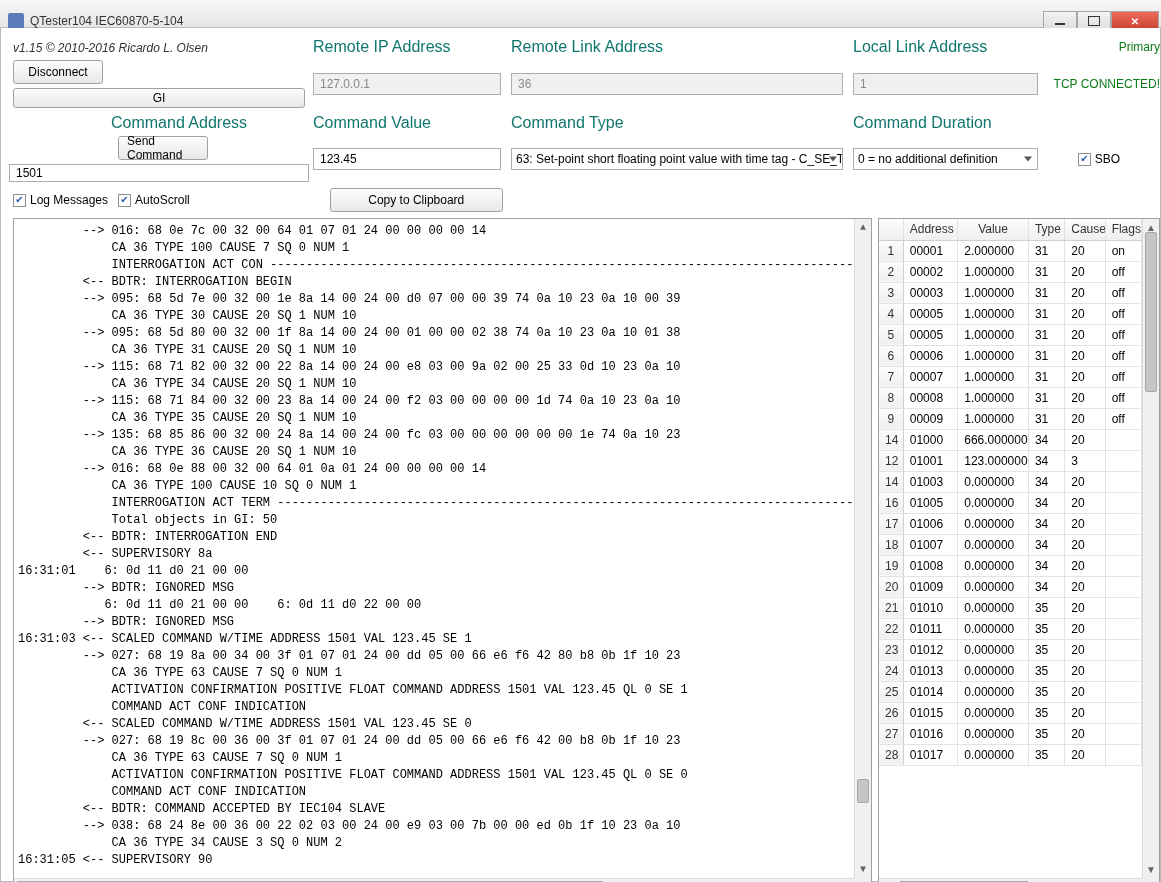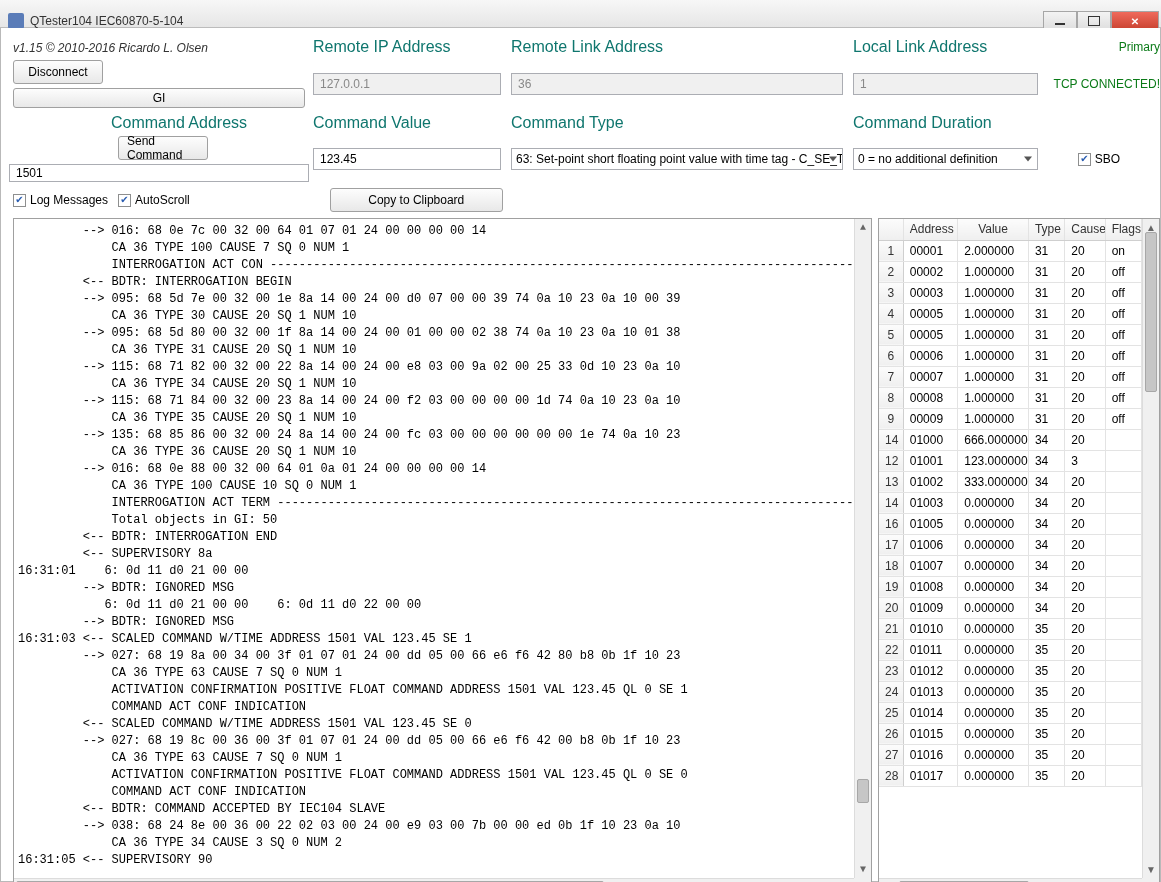--- a/index.html
+++ b/index.html
@@ -487,28 +487,20 @@
               </tr>
               <tr>
                 <td class="rowhdr">12</td>
                 <td>01001</td>
                 <td>123.000000</td>
                 <td>34</td>
                 <td>3</td>
                 <td></td>
               </tr>
               <tr>
-                <td class="rowhdr">13</td>
-                <td>01002</td>
-                <td>333.000000</td>
-                <td>34</td>
-                <td>20</td>
-                <td></td>
-              </tr>
-              <tr>
                 <td class="rowhdr">14</td>
                 <td>01003</td>
                 <td>0.000000</td>
                 <td>34</td>
                 <td>20</td>
                 <td></td>
               </tr>
               <tr>
                 <td class="rowhdr">16</td>
                 <td>01005</td>

